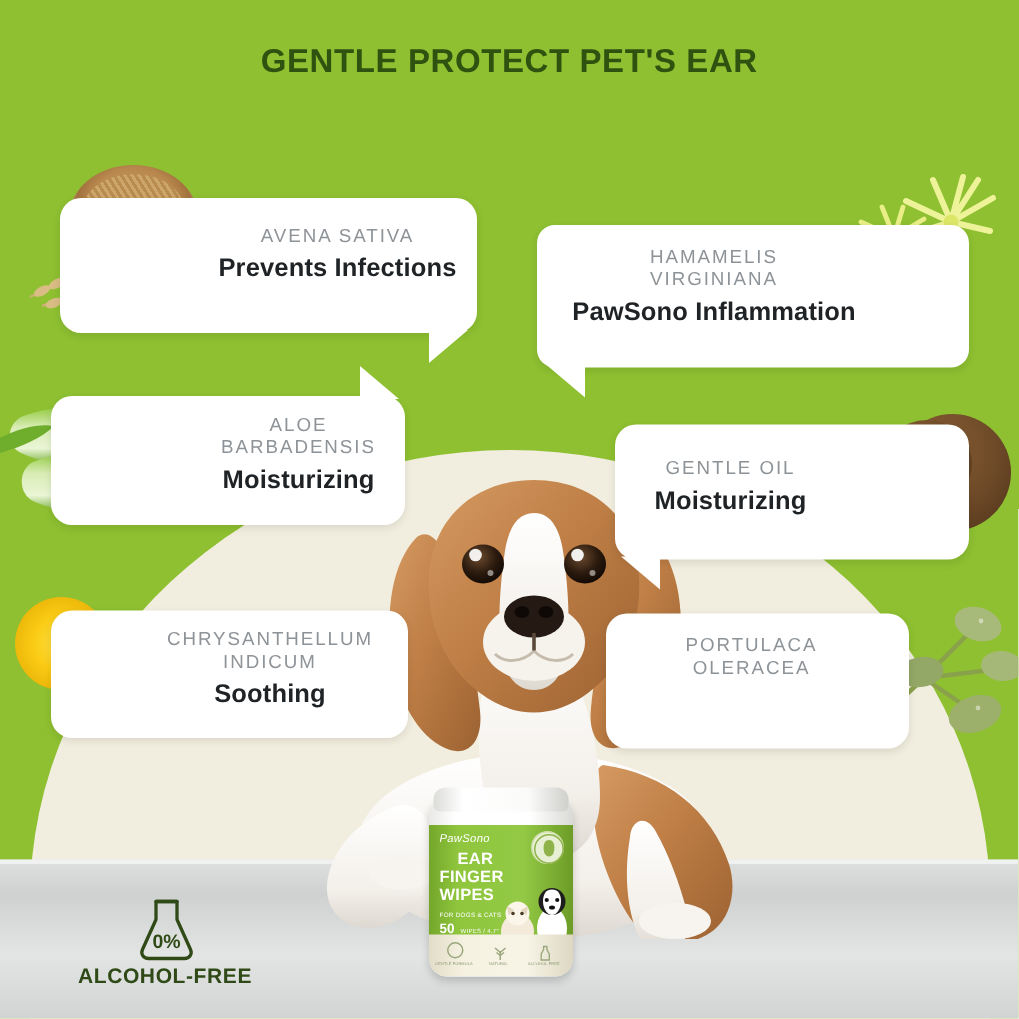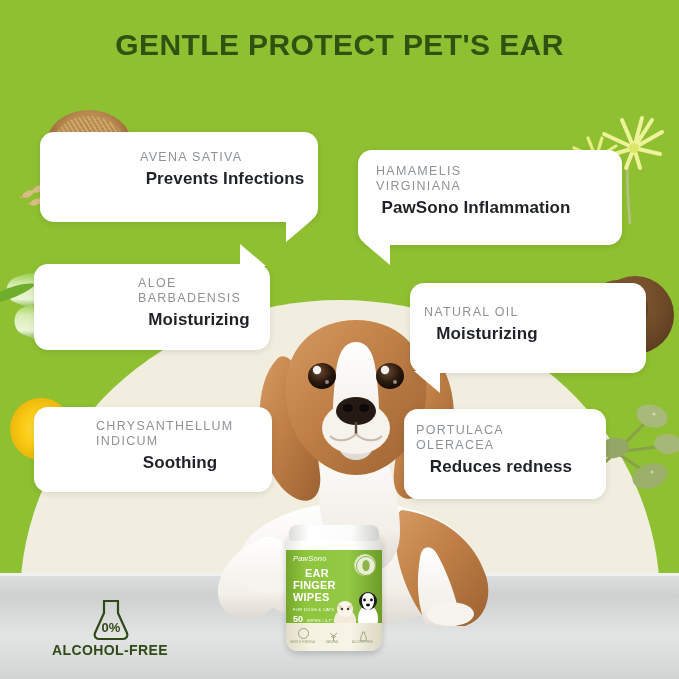--- a/index.html
+++ b/index.html
@@ -32,40 +32,41 @@
   }
   .table-surface::before{
     content:""; position:absolute; left:0; top:0; width:100%; height:3px;
     background: rgba(255,255,255,.55);
   }
 
   
   .title {
     position: absolute; top: 28px; left: 0; width: 679px;
     text-align: center;
-    font-size: 30px; font-weight: bold; letter-spacing: .4px;
+    font-size: 22px; font-weight: bold; letter-spacing: .4px;
     color: #2f5211;
   }
   .subtitle {
     position: absolute; top: 74px; left: 0; width: 679px;
     text-align: center;
     font-size: 16px; color: #3c5c1c; letter-spacing: .2px;
   }
 
   
   .card {
     position: absolute;
     background: #ffffff;
     border-radius: 14px;
     box-shadow: 0 2px 6px rgba(0,0,0,.10);
   }
   .card .name {
     color: #8e9398;
     font-size: 12.5px;
     letter-spacing: 1.3px;
+    text-align: center;
     line-height: 15px;
   }
   .card .benefit {
     color: #1f2326;
     font-weight: bold;
     font-size: 17px;
     text-align: center;
     line-height: 21px;
     margin-top: 3px;
     letter-spacing: .1px;
@@ -73,21 +74,21 @@
   .card .txt { position: absolute; }
 
   
   .tail { position: absolute; width: 0; height: 0; }
   .tail-br { border-left: 26px solid #fff; border-bottom: 22px solid transparent; }
   .tail-bl { border-right: 26px solid #fff; border-bottom: 22px solid transparent; }
   .tail-tr { border-left: 26px solid #fff; border-top: 22px solid transparent; }
 
   
   #card-avena       { left: 40px;  top: 132px; width: 278px; height: 90px; }
-  #card-hamamelis   { left: 358px; top: 150px; width: 264px; height: 95px; }
+  #card-hamamelis   { left: 358px; top: 150px; width: 288px; height: 95px; border-radius: 12px; }
   #card-aloe        { left: 34px;  top: 264px; width: 236px; height: 86px; }
   #card-coconut     { left: 410px; top: 283px; width: 236px; height: 90px; }
   #card-chrys       { left: 34px;  top: 407px; width: 238px; height: 85px; }
   #card-portulaca   { left: 404px; top: 409px; width: 202px; height: 90px; }
 
   
   .bowl {
     position:absolute; left:46px; top:110px; width:86px; height:70px;
     border-radius: 50%;
     background: radial-gradient(ellipse at 50% 42%, #c49a66 0%, #b9894f 48%, #a97641 63%, #d89b78 70%, #e0a684 85%, #c98a64 100%);
@@ -372,38 +373,37 @@
     <div class="txt" style="left:104px; top:12px; width:122px;">
       <div class="name">ALOE</div>
       <div class="name">BARBADENSIS</div>
       <div class="benefit">Moisturizing</div>
     </div>
     <div class="tail tail-tr" style="right:4px; top:-20px;"></div>
   </div>
 
   <div class="card" id="card-coconut">
     <div class="txt" style="left:14px; top:22px; width:126px;">
-      <div class="name">NATURAL OIL</div>
+      <div class="name">GENTLE OIL</div>
       <div class="benefit">Moisturizing</div>
     </div>
     <div class="tail tail-bl" style="left:4px; bottom:-20px;"></div>
   </div>
 
   <div class="card" id="card-chrys">
     <div class="txt" style="left:62px; top:12px; width:168px;">
       <div class="name">CHRYSANTHELLUM</div>
       <div class="name">INDICUM</div>
       <div class="benefit">Soothing</div>
     </div>
   </div>
 
   <div class="card" id="card-portulaca">
     <div class="txt" style="left:12px; top:14px; width:170px;">
       <div class="name">PORTULACA  OLERACEA</div>
-      <div class="benefit">Reduces redness</div>
     </div>
   </div>
 
   <div class="product">
     <div class="can-body">
       <div class="can-label">
         <div class="brand">PawSono</div>
         <div class="seal">
           <svg viewBox="0 0 22 22" width="22" height="22">
             <circle cx="11" cy="11" r="9.5" fill="none" stroke="#8fb24a" stroke-width="1"></circle>

